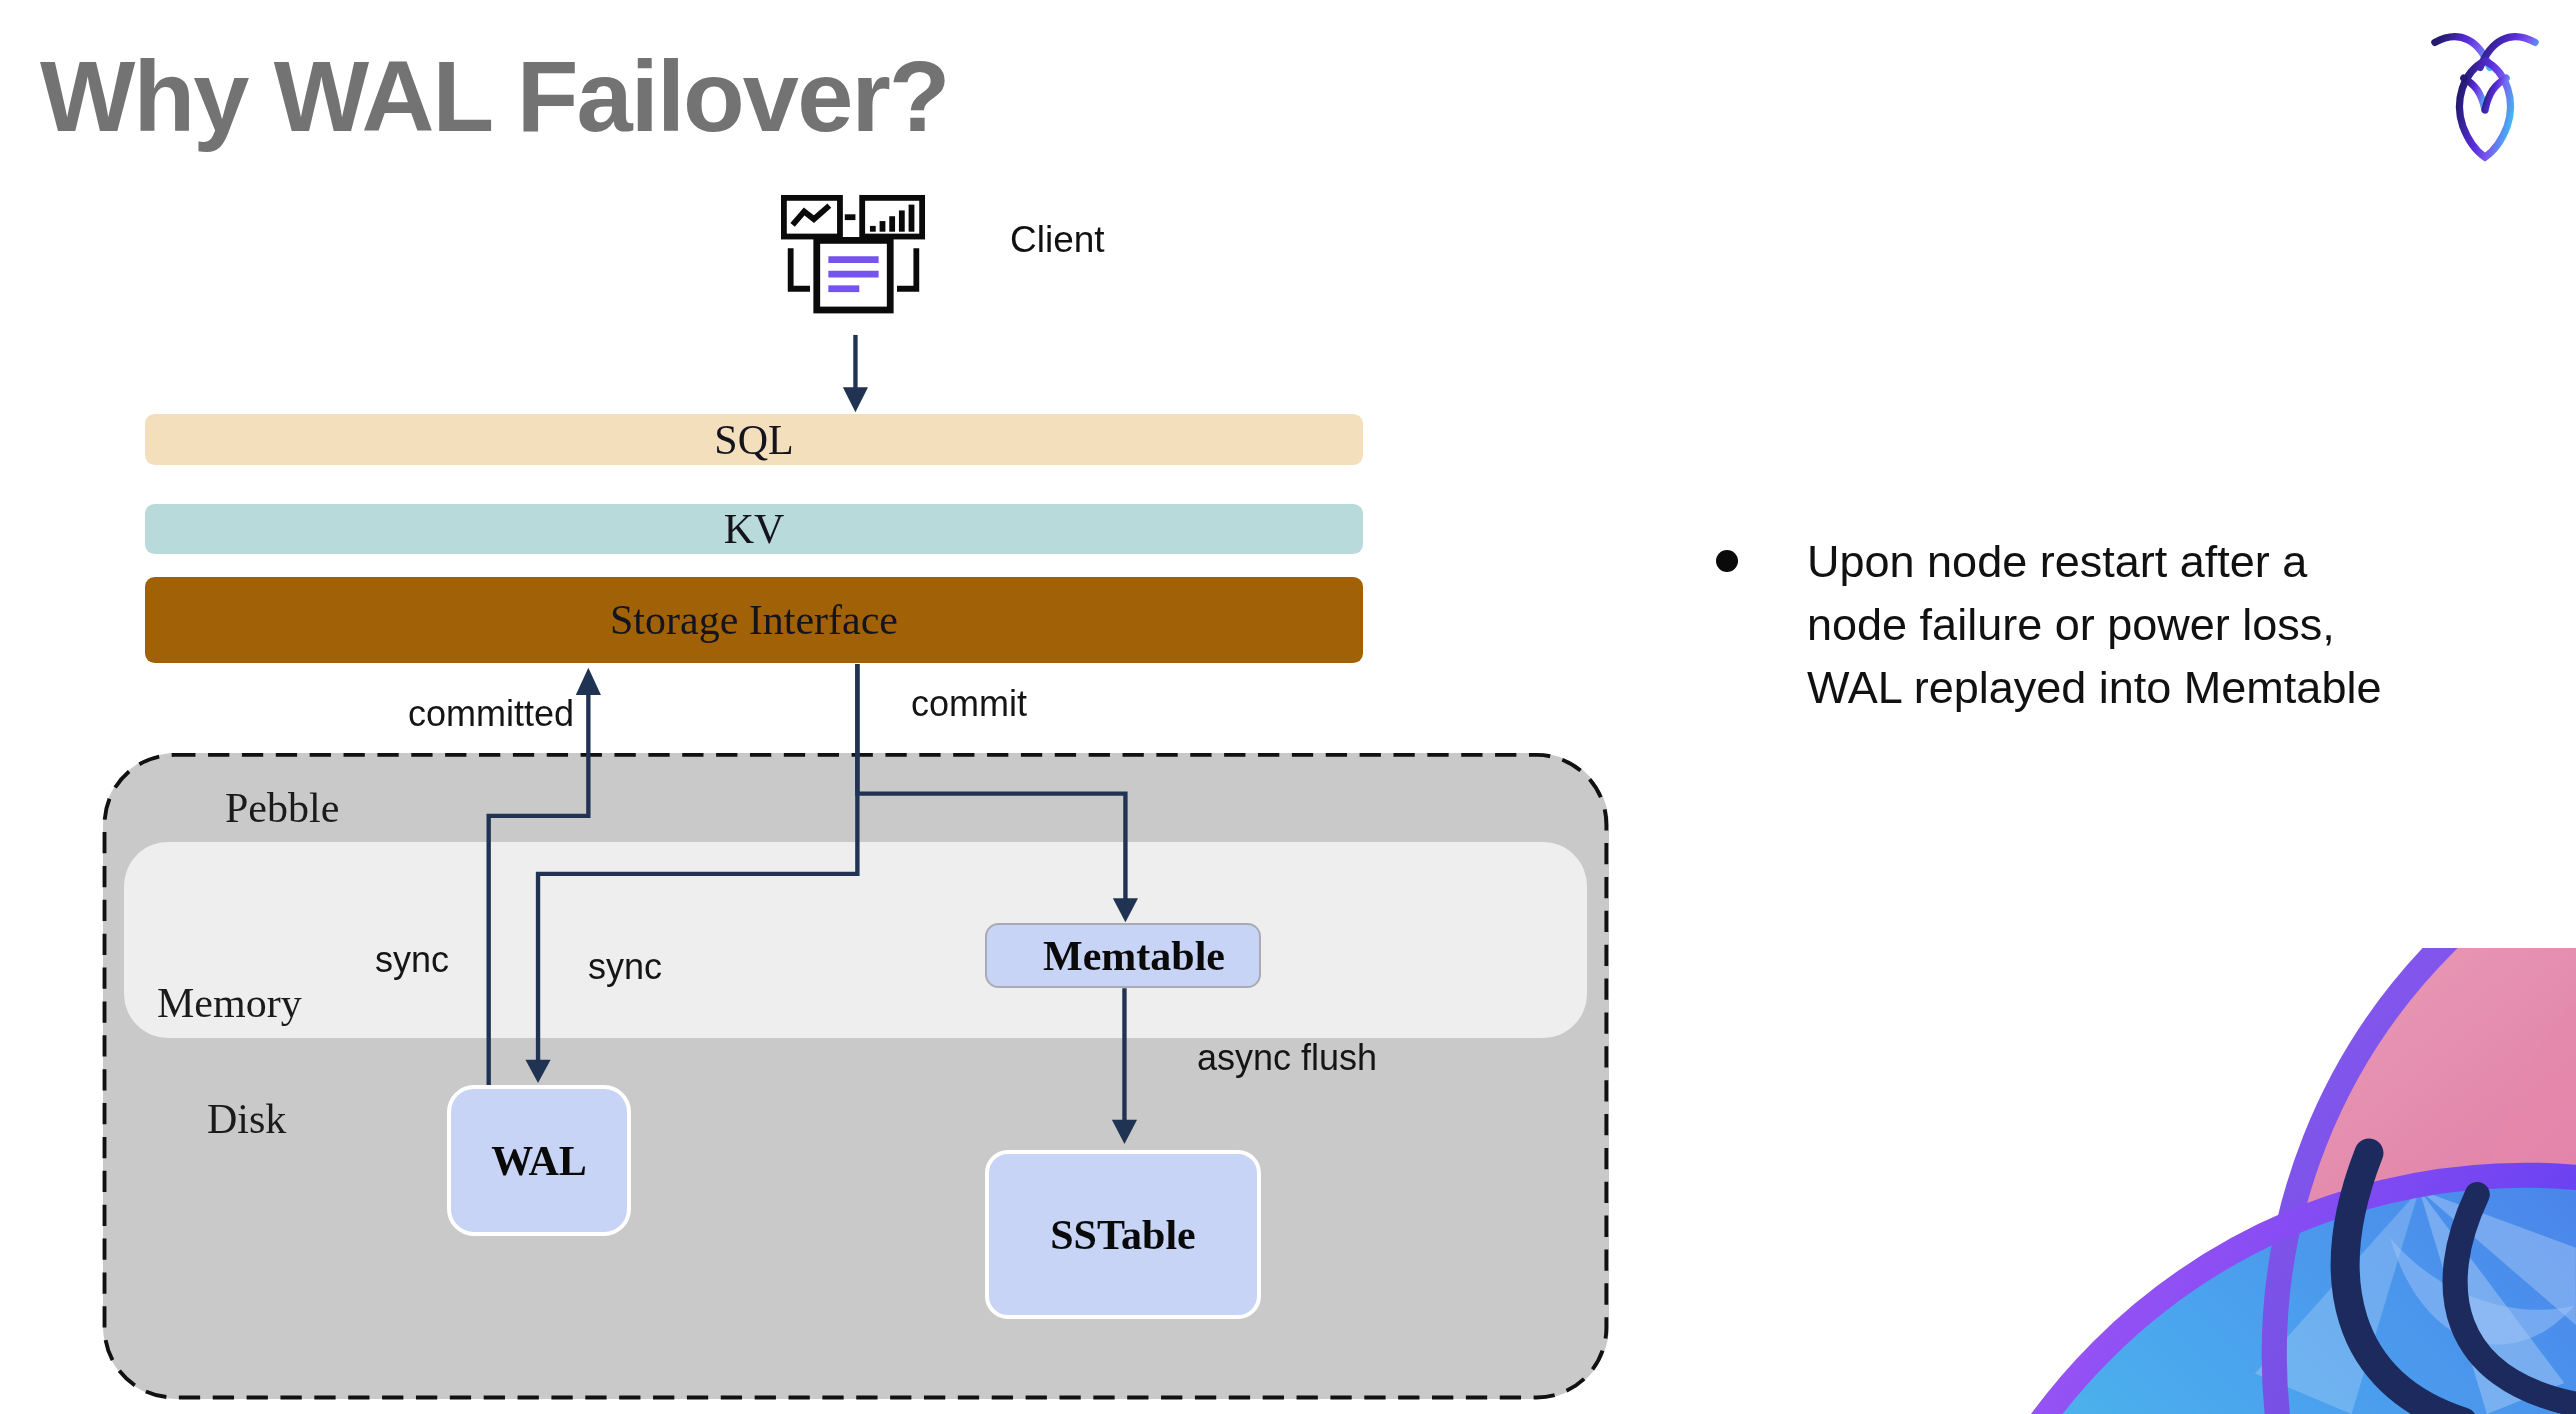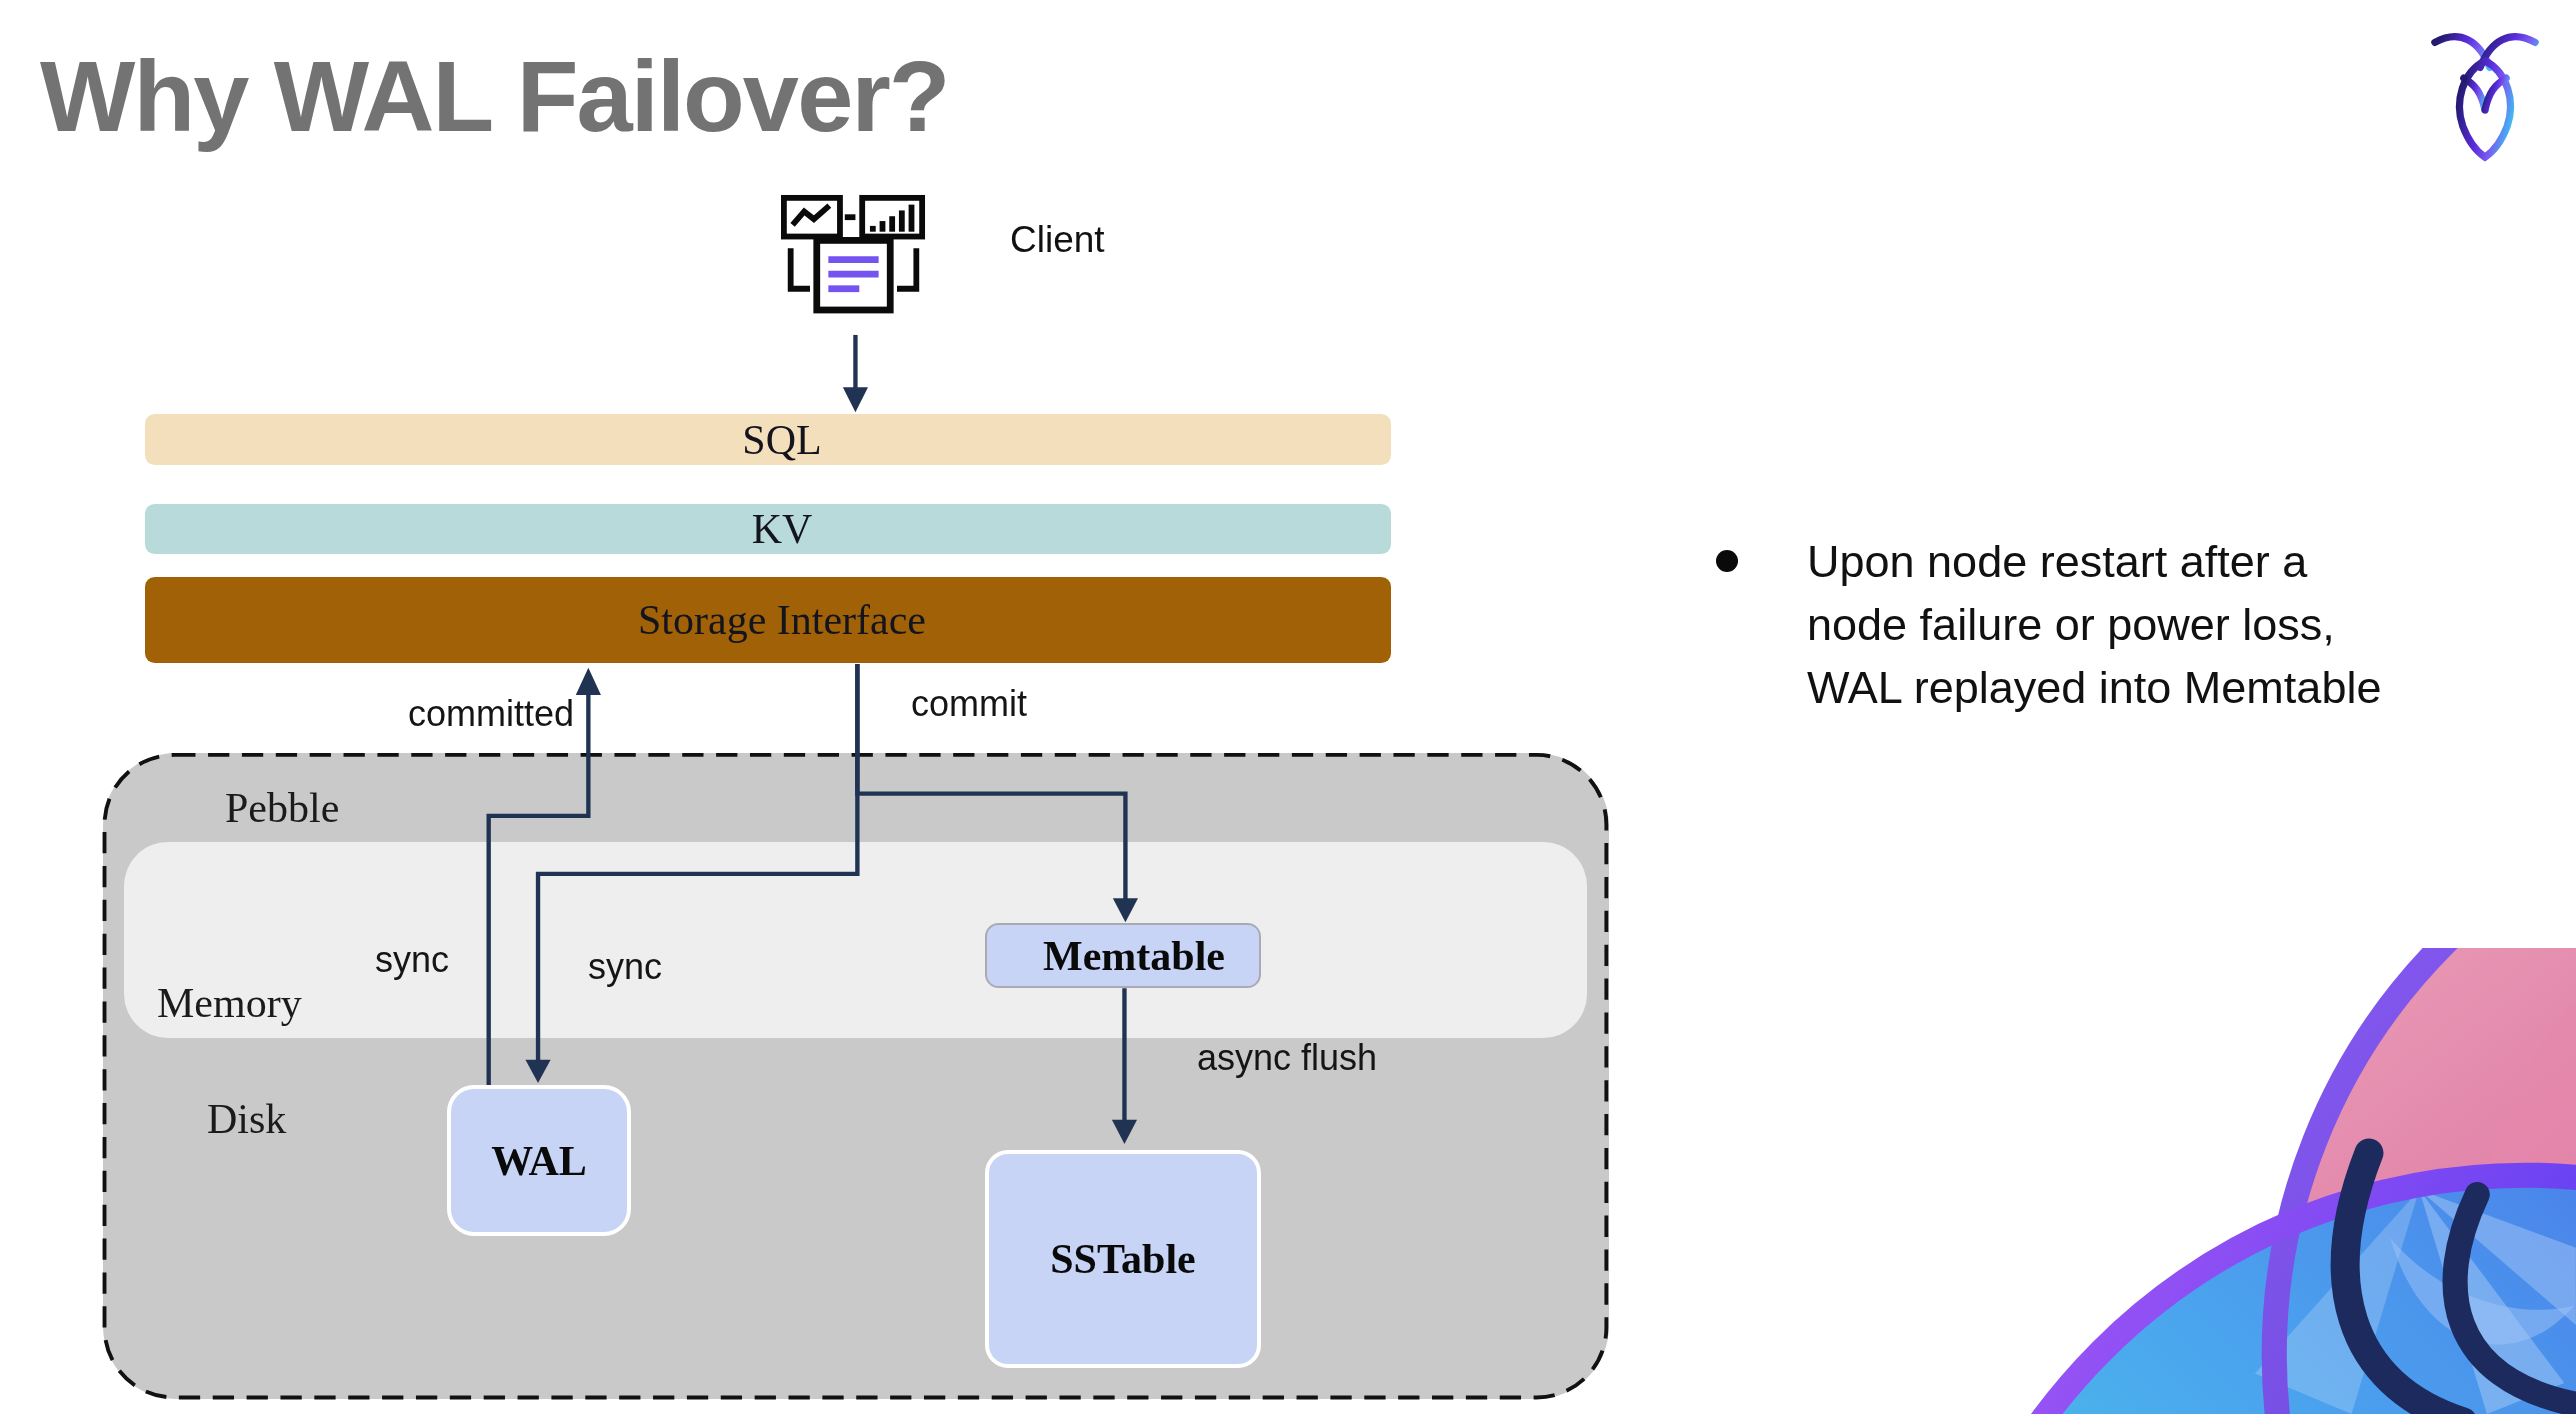--- a/index.html
+++ b/index.html
@@ -9,21 +9,21 @@
   }
   .abs{position:absolute;}
   .title{
     left:40px;top:39px;font-size:101px;font-weight:800;letter-spacing:-1.9px;
     color:#737373;font-family:"Liberation Sans",sans-serif;
   }
   
   .layer-bar{
     left:145px;width:1218px;border-radius:9.7px;
     display:flex;align-items:center;justify-content:center;
-    font-family:"Liberation Serif",serif;font-size:42px;color:#14141e;padding-left:28px;
+    font-family:"Liberation Serif",serif;font-size:42px;color:#14141e;
   }
   .bar-sql{top:414px;height:51px;}
   .bar-kv{top:504px;height:50px;}
   .bar-storage{top:577px;height:86px;}
   
   .pebble-bg{left:103px;top:753px;width:1506px;height:646px;background:#c9c9c9;border-radius:73px;}
   .memory-bg{left:124px;top:842px;width:1463px;height:196px;background:#eeeeee;border-radius:44px;}
   .region-label{
     font-family:"Liberation Serif",serif;font-size:42px;color:#1b1b1b;
   }
@@ -31,21 +31,21 @@
   .label-memory{left:157px;top:979px;}
   .label-disk{left:207px;top:1095px;}
   
   .node{
     box-sizing:border-box;background:#c7d4f5;
     display:flex;align-items:center;justify-content:center;
     font-family:"Liberation Serif",serif;font-weight:bold;font-size:42px;color:#0a0a0a;
   }
   .node-memtable{left:985px;top:923px;width:276px;height:65px;border:2.9px solid #a9aab4;border-radius:13.5px;padding-left:22px;}
   .node-wal{left:447px;top:1085px;width:184px;height:151px;border:4.8px solid #ffffff;border-radius:27px;}
-  .node-sstable{left:985px;top:1150px;width:276px;height:218px;border:4.8px solid #ffffff;border-radius:23px;}
+  .node-sstable{left:985px;top:1150px;width:276px;height:169px;border:4.8px solid #ffffff;border-radius:23px;}
   
   .edge-label{font-size:36px;color:#151515;font-family:"Liberation Sans",sans-serif;}
   .label-committed{left:339px;top:693px;width:235px;text-align:right;}
   .label-commit{left:911px;top:683px;}
   .label-sync-left{left:375px;top:939px;}
   .label-sync-right{left:588px;top:946px;}
   .label-async{left:1197px;top:1037px;}
   .client-label{left:1010px;top:219px;font-size:37px;color:#111;}
   
   .bullets{left:1710px;top:530px;width:716px;list-style:none;margin:0;padding:0;}

